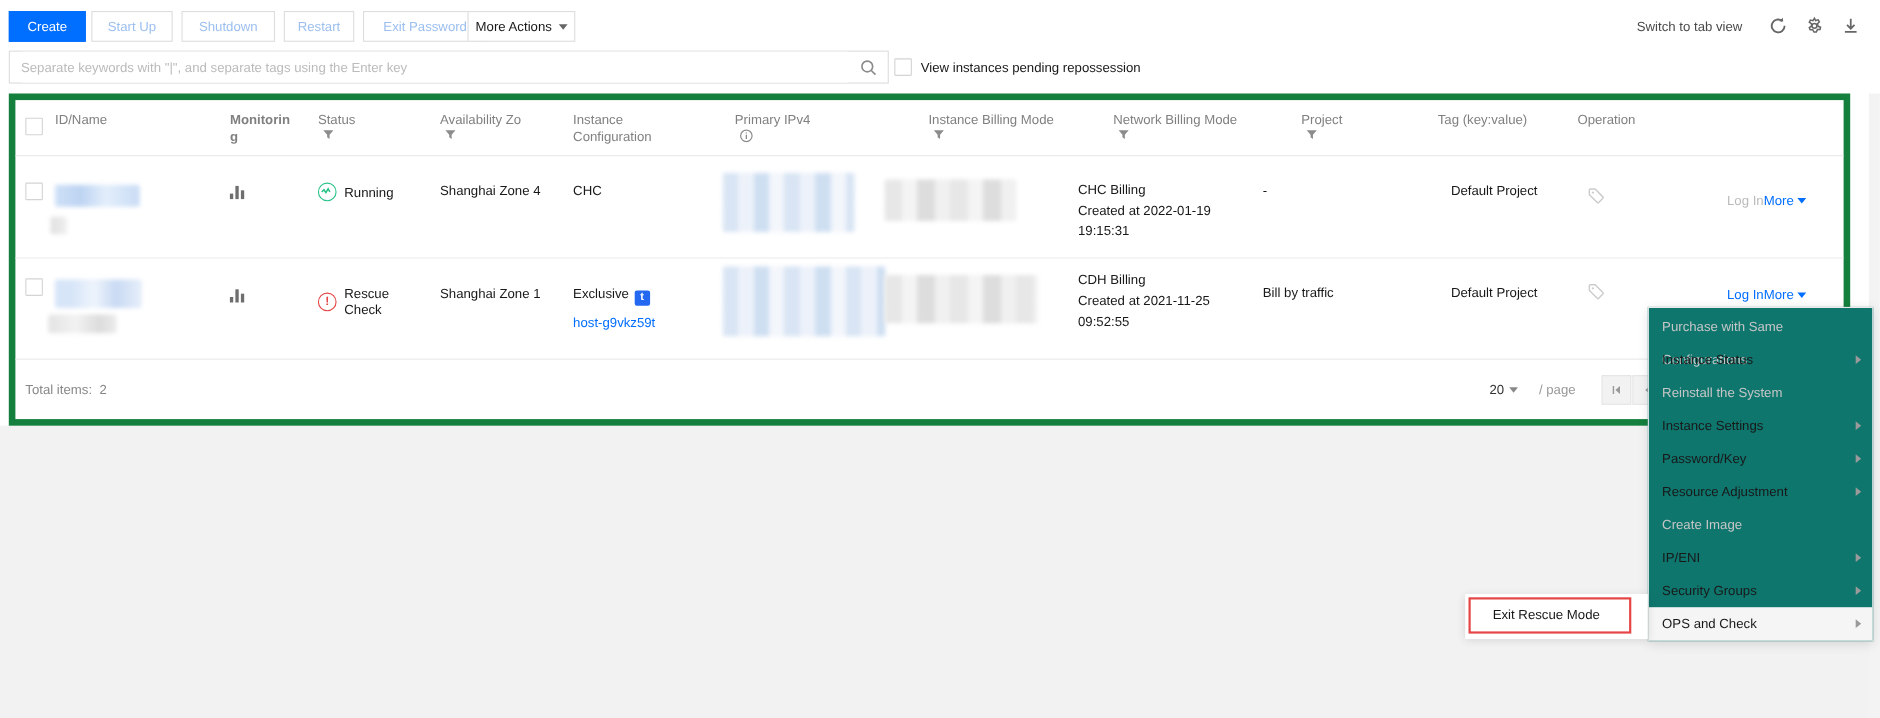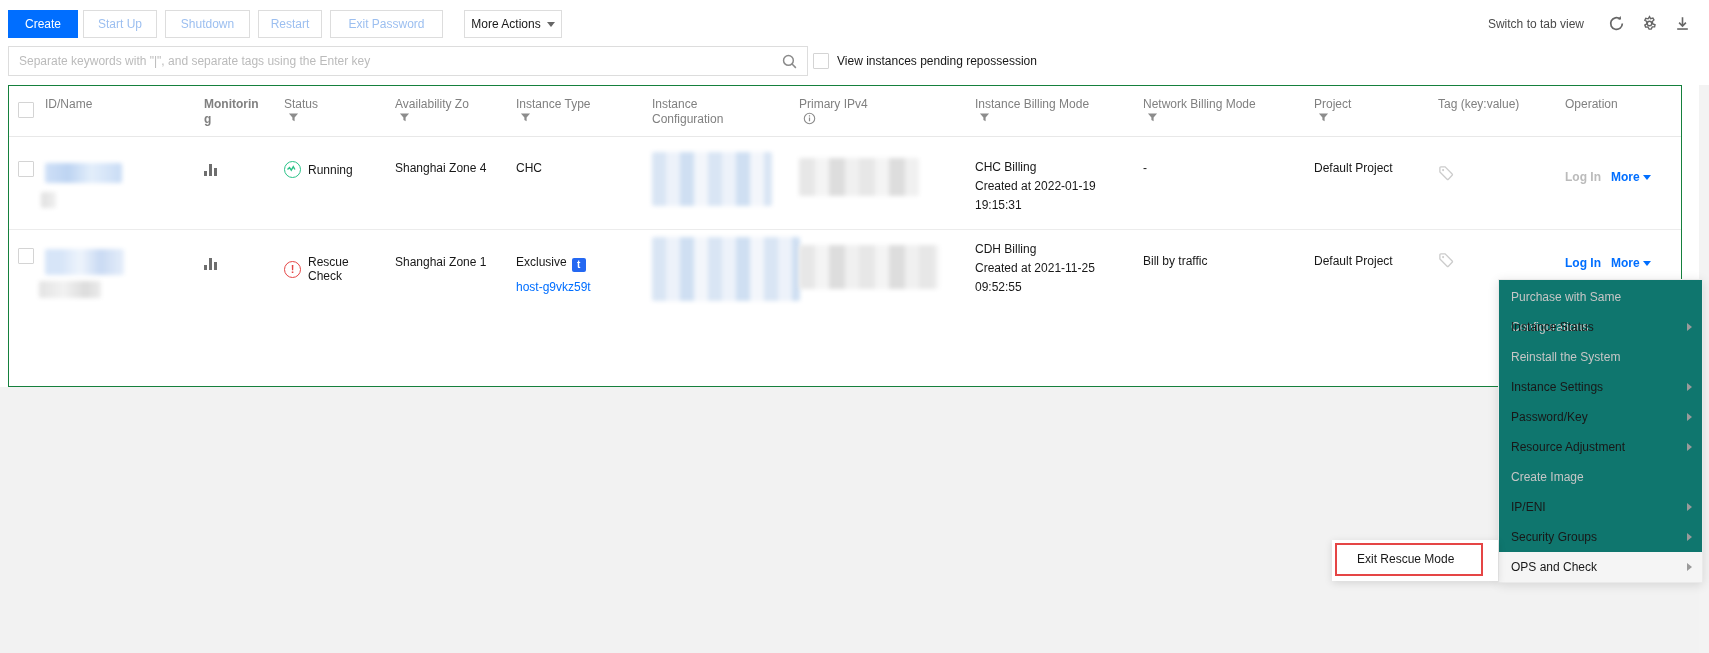--- a/index.html
+++ b/index.html
@@ -29,21 +29,21 @@
   .search-box input::placeholder { color:#bbbbbb; }
   .search-glass { position:absolute; right:9px; top:6px; }
   .pending-wrap { position:absolute; left:813px; top:53px; display:flex; align-items:center; gap:8px; }
   .cb { width:16px; height:16px; border:1px solid #d4d4d4; border-radius:1px; background:#fff; display:inline-block; }
 
   
   .scroll-track { position:absolute; right:0; top:85px; width:10px; height:568px; background:#f3f3f3; z-index:1;}
 
   
   .card { position:absolute; left:8px; top:85px; width:1674px; height:302px; background:#fff;
-          border:1px solid #15803d; z-index:2; }
+          border:6px solid #15803d; z-index:2; }
   .trow { display:flex; width:100%; }
   .thead { height:50px; color:#808080; }
   .thead .cell { padding-top:11px; line-height:15px; }
   .r1 { height:93px; border-top:1px solid #e8e8e8; }
   .r2 { height:104px; border-top:1px solid #ececec; }
   .cell { flex:none; padding-right:10px; }
   .c-cb   { width:36px;  padding-left:9px; }
   .c-id   { width:159px; }
   .c-mon  { width:80px;font-weight:bold;  }
   .c-st   { width:111px; }
@@ -60,21 +60,21 @@
   .mon-wrap { width:58px; word-break:break-all; }
   .r1 .cell { padding-top:24px; }
   .r2 .cell { padding-top:18px; }
   .funnel { margin-left:4px; vertical-align:-1px; }
   .info-i { margin-left:4px; vertical-align:-2px; }
 
   .status-line { display:flex; align-items:center; gap:7px; }
   .st-run { color:#181818; }
   .link { color:#006eff; cursor:pointer; }
   .muted { color:#bbbbbb; }
-  .op-line { display:flex; gap:10px; align-items:center;font-weight:bold; }
+  .op-line { display:flex; gap:0; align-items:center; }
   .caret-blue { display:inline-block; width:0; height:0; border-left:4px solid transparent;
                 border-right:4px solid transparent; border-top:5px solid #006eff; margin-left:3px; vertical-align:1px;}
   .host-chip { display:inline-block; width:14px; height:14px; background:#2468f2; border-radius:2px;
                color:#fff; font-size:10px; font-weight:bold; text-align:center; line-height:14px; vertical-align:-2px; margin-left:5px;}
   .bill-lines div { line-height:19px; }
 
   
   .blur-b { filter:blur(2px); border-radius:2px; }
   .bb-id1 { width:77px; height:20px; margin-top:2px;
             background:linear-gradient(90deg,#cfe0f7,#bdd4f2 30%,#e3eefb 60%,#c9dcf5); }
@@ -151,21 +151,21 @@
 
 <div class="bottom-bg"></div>
 <div class="scroll-track"></div>
 
 <div>
   <div class="btn btn-primary" style="left:8px;width:70px;">Create</div>
   <div class="btn btn-disabled" style="left:83px;width:74px;">Start Up</div>
   <div class="btn btn-disabled" style="left:165px;width:85px;">Shutdown</div>
   <div class="btn btn-disabled" style="left:258px;width:64px;">Restart</div>
   <div class="btn btn-disabled" style="left:330px;width:113px;">Exit Password</div>
-  <div class="btn btn-more" style="left:464px;width:98px;"><span>More Actions</span><span class="caret-dn"></span></div>
+  <div class="btn btn-more" style="left:425px;width:98px;"><span>More Actions</span><span class="caret-dn"></span></div>
 </div>
 
 <div class="top-right">
   <span class="switch-link">Switch to tab view</span>
   <span class="tool-icon">
     <svg viewBox="0 0 16 16" width="17" height="17">
         <path d="M13.5 8a5.5 5.5 0 1 1-2-4.2" fill="none" stroke="#666" stroke-width="1.6"></path>
         <path d="M12 1l.3 3.3L9 4" fill="#666"></path>
       </svg>
   </span>
@@ -204,23 +204,20 @@
     <div class="cell c-id"><span>ID/Name</span></div>
     <div class="cell c-mon">
         <div class="mon-wrap">Monitoring</div>
       </div>
     <div class="cell c-st"><span>Status</span><svg class="funnel" viewBox="0 0 12 12" width="11" height="11">
           <path d="M1 1.5h10L7.2 6v4.2L4.8 8.6V6z" fill="#8c8c8c"></path>
         </svg></div>
     <div class="cell c-zone"><span>Availability Zo</span><svg class="funnel" viewBox="0 0 12 12" width="11" height="11">
           <path d="M1 1.5h10L7.2 6v4.2L4.8 8.6V6z" fill="#8c8c8c"></path>
         </svg></div>
-    <div class="cell c-type"><span>Instance Type</span><svg class="funnel" viewBox="0 0 12 12" width="11" height="11">
-          <path d="M1 1.5h10L7.2 6v4.2L4.8 8.6V6z" fill="#8c8c8c"></path>
-        </svg></div>
     <div class="cell c-cfg" style="width:147px;">
         <div style="width:100px;">Instance Configuration</div>
       </div>
     <div class="cell c-ip"><span>Primary IPv4</span><svg class="info-i" viewBox="0 0 14 14" width="13" height="13">
           <circle cx="7" cy="7" r="5.6" fill="none" stroke="#8c8c8c" stroke-width="1.2"></circle>
           <path d="M7 6v4M7 3.6v1.2" stroke="#8c8c8c" stroke-width="1.3"></path>
         </svg></div>
     <div class="cell c-bill"><span>Instance Billing Mode</span><svg class="funnel" viewBox="0 0 12 12" width="11" height="11">
           <path d="M1 1.5h10L7.2 6v4.2L4.8 8.6V6z" fill="#8c8c8c"></path>
         </svg></div>
@@ -334,20 +331,36 @@
         </svg>
     </div>
     <div class="cell c-op mt8">
       <div class="op-line">
         <span class="link">Log In</span>
         <span class="link"><span>More</span><span class="caret-blue"></span></span>
       </div>
     </div>
   </div>
 
+  <div class="pagbar">
+    <span class="pag-total"><span>Total items:</span>&nbsp; <span>2</span></span>
+    <span class="pag-size"><span>20</span><span class="pag-caret"></span></span>
+    <span class="pag-suffix">/ page</span>
+    <span class="pg-btn pg-first">
+      <svg viewBox="0 0 12 12" width="11" height="11">
+          <path d="M3 2v8" stroke="#9a9a9a" stroke-width="1.4"></path>
+          <path d="M9.5 2L5 6l4.5 4z" fill="#9a9a9a"></path>
+        </svg>
+    </span>
+    <span class="pg-btn pg-prev">
+      <svg viewBox="0 0 12 12" width="11" height="11">
+          <path d="M8.5 2L4 6l4.5 4z" fill="#9a9a9a"></path>
+        </svg>
+    </span>
+  </div>
 </div>
 
 <div class="menu">
   <div class="menu-item disabled"><span>Purchase with Same Configurations</span></div>
   <div class="menu-item"><span>Instance Status</span><span class="sub-arrow"></span></div>
   <div class="menu-item disabled"><span>Reinstall the System</span></div>
   <div class="menu-item"><span>Instance Settings</span><span class="sub-arrow"></span></div>
   <div class="menu-item"><span>Password/Key</span><span class="sub-arrow"></span></div>
   <div class="menu-item"><span>Resource Adjustment</span><span class="sub-arrow"></span></div>
   <div class="menu-item disabled"><span>Create Image</span></div>

